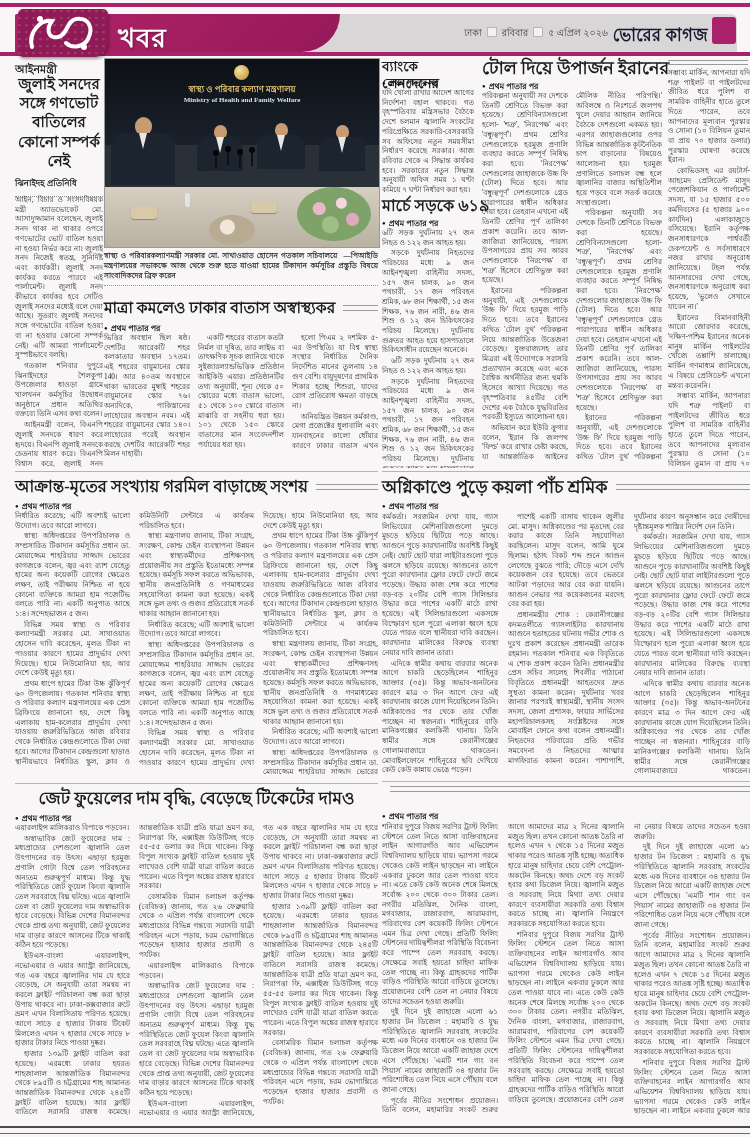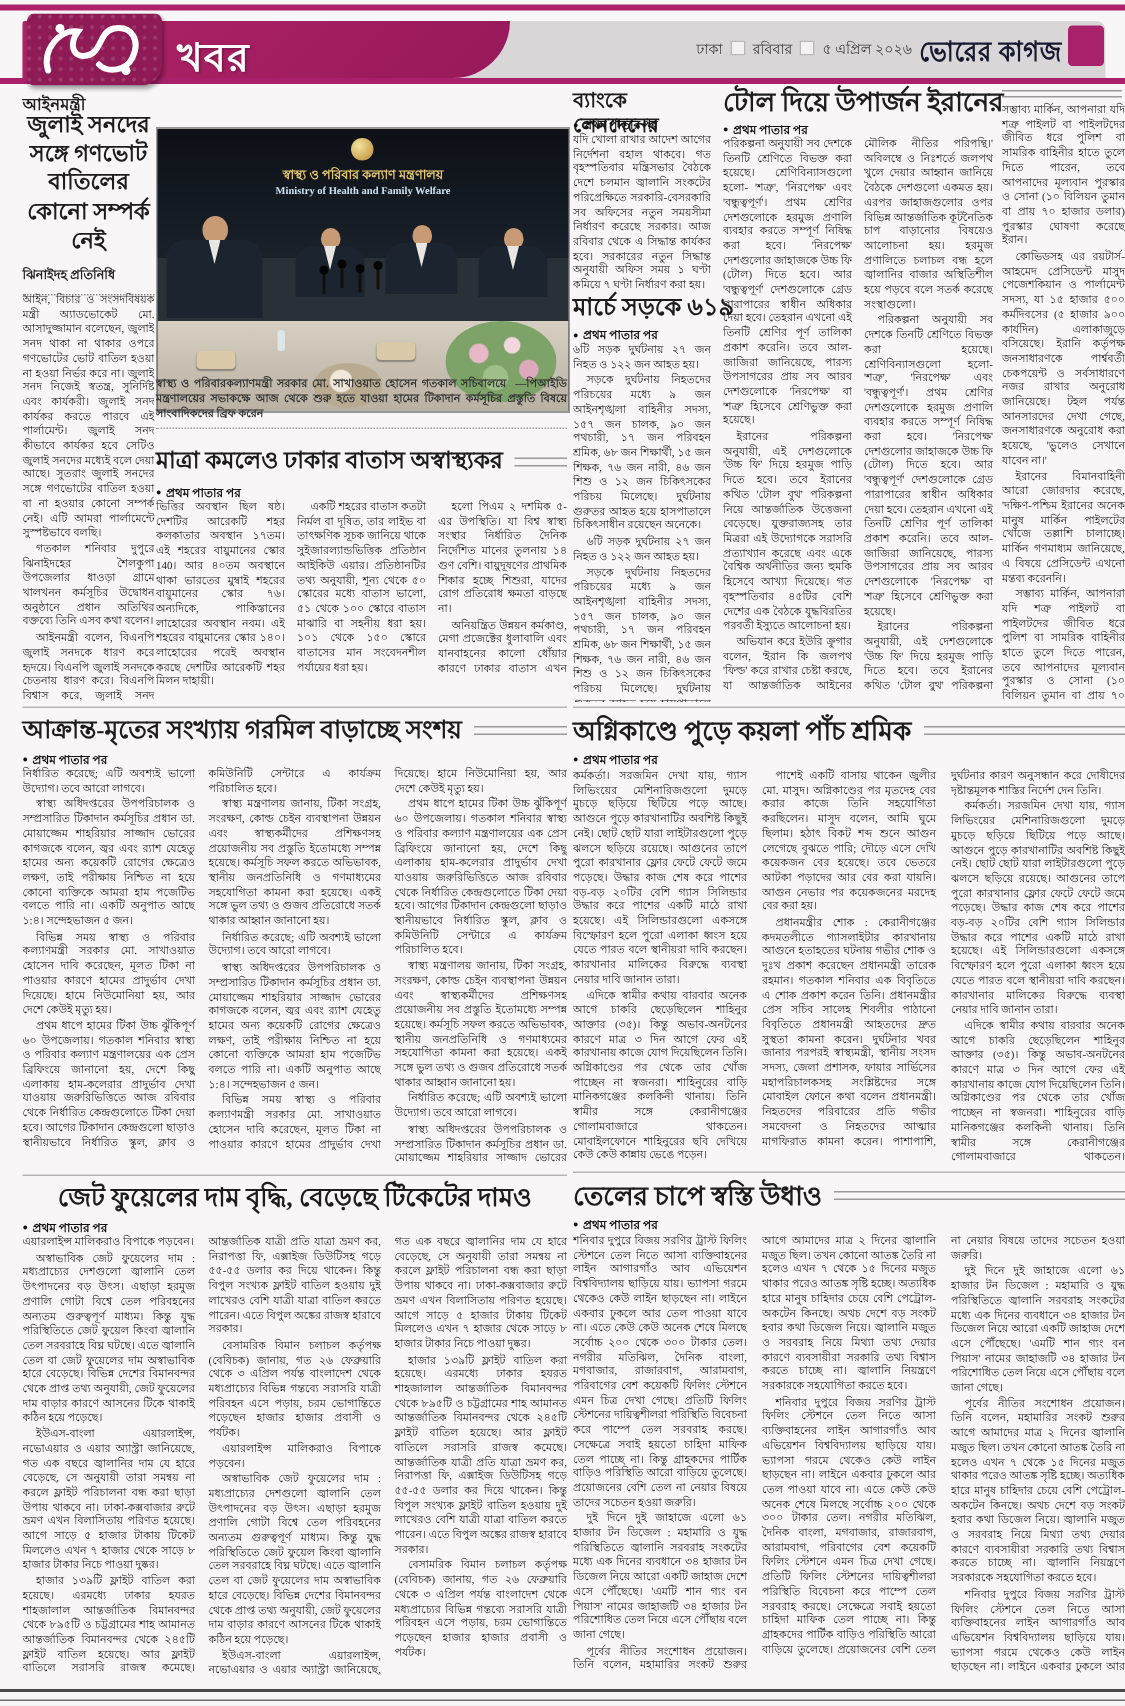--- a/index.html
+++ b/index.html
@@ -90,21 +90,21 @@
 
   <div class="abs kicker" style="left:15px;top:61px;width:88px;">আইনমন্ত্রী</div>
   <div class="abs headline" style="left:15px;top:75px;width:88px;font-size:15px;text-align:center;">জুলাই সনদের সঙ্গে গণভোট বাতিলের কোনো সম্পর্ক নেই</div>
   <div class="abs byline" style="left:15px;top:177px;width:88px;">ঝিনাইদহ প্রতিনিধি</div>
   <div class="abs body" style="left:15px;top:195px;width:88px;height:272px;">
       <p>আইন, বিচার ও সংসদবিষয়ক মন্ত্রী অ্যাডভোকেট মো. আসাদুজ্জামান বলেছেন, জুলাই সনদ থাকা না থাকার ওপরে গণভোটের ভোট বাতিল হওয়া না হওয়া নির্ভর করে না। জুলাই সনদ নিজেই স্বতন্ত্র, সুনির্দিষ্ট এবং কার্যকরী। জুলাই সনদ কার্যকর করতে পারবে এই পার্লামেন্ট। জুলাই সনদ কীভাবে কার্যকর হবে সেটিও জুলাই সনদের মধ্যেই বলে দেয়া আছে। সুতরাং জুলাই সনদের সঙ্গে গণভোটের বাতিল হওয়া বা না হওয়ার কোনো সম্পর্ক নেই। এটি আমরা পার্লামেন্টে সুস্পষ্টভাবে বলছি।</p>
       <p>গতকাল শনিবার দুপুরে ঝিনাইদহের শৈলকুপা উপজেলার ধাওড়া গ্রামে খালখনন কর্মসূচির উদ্বোধন অনুষ্ঠানে প্রধান অতিথির বক্তব্যে তিনি এসব কথা বলেন।</p>
       <p>আইনমন্ত্রী বলেন, বিএনপি জুলাই সনদকে ধারণ করে হৃদয়ে। বিএনপি জুলাই সনদকে চেতনায় ধারণ করে। বিএনপি বিশ্বাস করে, জুলাই সনদ ২০২৪ এর জুলাই-আগস্ট অভ্যুত্থানের রক্তের অক্ষরে লিখিত। বিএনপি বিশ্বাস করে জুলাই সনদ এদেশের আপামর জনসাধারণের মুক্তির একটি সনদ। বিএনপি জুলাই সনদ বাস্তবায়ন করতে অঙ্গীকারবদ্ধ।</p>
     </div>
 
-  <div class="abs photo" style="left:104px;top:58px;width:274px;height:188px;margin-top:27px;">
+  <div class="abs photo" style="left:104px;top:58px;width:274px;height:188px;">
     <div class="ph-banner"></div>
     <div class="ph-emblem"></div>
     <div class="ph-bn">স্বাস্থ্য ও পরিবার কল্যাণ মন্ত্রণালয়</div>
     <div class="ph-en">Ministry of Health and Family Welfare</div>
     <div class="person" style="left:6px;top:58px;width:64px;">
       <div class="p-head" style="width:17px;height:18px;"></div>
         <div class="p-torso" style="height:52px;"></div>
     </div>
     <div class="person" style="left:92px;top:66px;width:46px;">
       <div class="p-head"></div>
@@ -233,21 +233,20 @@
       <p>এদিকে স্বামীর কথায় বারবার অনেক আগে চাকরি ছেড়েছিলেন শাহিনুর আক্তার (৩৫)। কিন্তু অভাব-অনটনের কারণে মাত্র ৩ দিন আগে ফের এই কারখানায় কাজে যোগ দিয়েছিলেন তিনি। অগ্নিকাণ্ডের পর থেকে তার খোঁজ পাচ্ছেন না স্বজনরা। শাহিনুরের বাড়ি মানিকগঞ্জের কলকিনী থানায়। তিনি স্বামীর সঙ্গে কেরানীগঞ্জের গোলামবাজারে থাকতেন। মোবাইলফোনে শাহিনুরের ছবি দেখিয়ে কেউ কেউ কান্নায় ভেঙে পড়েন।</p>
       <p>পাশেই একটি বাসায় থাকেন জুলীর মো. মাসুদ। অগ্নিকাণ্ডের পর মৃতদেহ বের করার কাজে তিনি সহযোগিতা করছিলেন। মাসুদ বলেন, আমি ঘুমে ছিলাম। হঠাৎ বিকট শব্দ শুনে আগুন লেগেছে বুঝতে পারি; দৌড়ে এসে দেখি কয়েকজন বের হয়েছে। তবে ভেতরে আটকা পড়াদের আর বের করা যায়নি। আগুন নেভার পর কয়েকজনের মরদেহ বের করা হয়।</p>
       <p>প্রধানমন্ত্রীর শোক : কেরানীগঞ্জের কদমতলীতে গ্যাসলাইটার কারখানায় আগুনে হতাহতের ঘটনায় গভীর শোক ও দুঃখ প্রকাশ করেছেন প্রধানমন্ত্রী তারেক রহমান। গতকাল শনিবার এক বিবৃতিতে এ শোক প্রকাশ করেন তিনি। প্রধানমন্ত্রীর প্রেস সচিব সালেহ শিবলীর পাঠানো বিবৃতিতে প্রধানমন্ত্রী আহতদের দ্রুত সুস্থতা কামনা করেন। দুর্ঘটনার খবর জানার পরপরই স্বাস্থ্যমন্ত্রী, স্থানীয় সংসদ সদস্য, জেলা প্রশাসক, ফায়ার সার্ভিসের মহাপরিচালকসহ সংশ্লিষ্টদের সঙ্গে মোবাইল ফোনে কথা বলেন প্রধানমন্ত্রী। নিহতদের পরিবারের প্রতি গভীর সমবেদনা ও নিহতদের আত্মার মাগফিরাত কামনা করেন। পাশাপাশি, দুর্ঘটনার কারণ অনুসন্ধান করে দোষীদের দৃষ্টান্তমূলক শাস্তির নির্দেশ দেন তিনি।</p>
       <p>কর্মকর্তা। সরজমিন দেখা যায়, গ্যাস লিভিংয়ের মেশিনারিজগুলো দুমড়ে মুচড়ে ছড়িয়ে ছিটিয়ে পড়ে আছে। আগুনে পুড়ে কারখানাটির অবশিষ্ট কিছুই নেই। ছোট ছোট যারা লাইটারগুলো পুড়ে ঝলসে ছড়িয়ে রয়েছে। আগুনের তাপে পুরো কারখানার ফ্লোর ফেটে ফেটে জমে পড়েছে। উদ্ধার কাজ শেষ করে পাশের বড়-বড় ২০টির বেশি গ্যাস সিলিন্ডার উদ্ধার করে পাশের একটি মাঠে রাখা হয়েছে। এই সিলিন্ডারগুলো একসঙ্গে বিস্ফোরণ হলে পুরো এলাকা ধ্বংস হয়ে যেতে পারত বলে স্থানীয়রা দাবি করছেন। কারখানার মালিকের বিরুদ্ধে ব্যবস্থা নেয়ার দাবি জানান তারা।</p>
       <p>এদিকে স্বামীর কথায় বারবার অনেক আগে চাকরি ছেড়েছিলেন শাহিনুর আক্তার (৩৫)। কিন্তু অভাব-অনটনের কারণে মাত্র ৩ দিন আগে ফের এই কারখানায় কাজে যোগ দিয়েছিলেন তিনি। অগ্নিকাণ্ডের পর থেকে তার খোঁজ পাচ্ছেন না স্বজনরা। শাহিনুরের বাড়ি মানিকগঞ্জের কলকিনী থানায়। তিনি স্বামীর সঙ্গে কেরানীগঞ্জের গোলামবাজারে থাকতেন। মোবাইলফোনে শাহিনুরের ছবি দেখিয়ে কেউ কেউ কান্নায় ভেঙে পড়েন।</p>
     </div>
 
   <div class="abs sep" style="left:382px;top:781px;width:368px;"></div>
 
   <div class="abs headrow" style="left:382px;top:786px;width:368px;">
-    <span class="headline" style="font-size:17.5px;white-space:nowrap;">তেলের চাপে স্বস্তি উধাও</span>
     <span class="drule"></span>
   </div>
   <div class="abs marker" style="left:382px;top:810px;"><span class="dot">●</span><span>প্রথম পাতার পর</span></div>
   <div class="abs body" style="left:382px;top:822px;width:368px;height:301px;column-count:3;column-gap:10px;">
       <p>শনিবার দুপুরে বিজয় সরণির ট্রাস্ট ফিলিং স্টেশনে তেল নিতে আসা ব্যক্তিবাহনের লাইন আগারগাঁও আব এভিয়েশন বিশ্ববিদ্যালয় ছাড়িয়ে যায়। ভ্যাপসা গরমে থেকেও কেউ লাইন ছাড়ছেন না। লাইনে একবার ঢুকলে আর তেল পাওয়া যাবে না। এতে কেউ কেউ অনেক শেষে মিলছে সর্বোচ্চ ২০০ থেকে ৩০০ টাকার তেল। নগরীর মতিঝিল, দৈনিক বাংলা, মগবাজার, রাজারবাগ, আরামবাগ, পরিবাগের বেশ কয়েকটি ফিলিং স্টেশনে এমন চিত্র দেখা গেছে। প্রতিটি ফিলিং স্টেশনের দায়িত্বশীলরা পরিস্থিতি বিবেচনা করে পাম্পে তেল সরবরাহ করছে। সেক্ষেত্রে সবাই হয়তো চাহিদা মাফিক তেল পাচ্ছে না। কিন্তু গ্রাহকদের পার্টিক বাড়িও পরিস্থিতি আরো বাড়িয়ে তুলেছে। প্রয়োজনের বেশি তেল না নেয়ার বিষয়ে তাদের সচেতন হওয়া জরুরি।</p>
       <p>দুই দিনে দুই জাহাজে এলো ৬১ হাজার টন ডিজেল : মহামারি ও যুদ্ধ পরিস্থিতিতে জ্বালানি সরবরাহ সংকটের মধ্যে এক দিনের ব্যবধানে ৩৪ হাজার টন ডিজেল নিয়ে আরো একটি জাহাজ দেশে এসে পৌঁছেছে। 'এমটি শান গ্যং বন পিয়াস' নামের জাহাজটি ৩৪ হাজার টন পরিশোধিত তেল নিয়ে এসে পৌঁছায় বলে জানা গেছে।</p>
       <p>পূর্বের নীতির সংশোধন প্রয়োজন। তিনি বলেন, মহামারির সংকট শুরুর আগে আমাদের মাত্র ২ দিনের জ্বালানি মজুত ছিল। তখন কোনো আতঙ্ক তৈরি না হলেও এখন ৭ থেকে ১৫ দিনের মজুত থাকার পরেও আতঙ্ক সৃষ্টি হচ্ছে। অত্যধিক হারে মানুষ চাহিদার চেয়ে বেশি পেট্রোল-অকটেন কিনছে। অথচ দেশে বড় সংকট হবার কথা ডিজেল নিয়ে। জ্বালানি মজুত ও সরবরাহ নিয়ে মিথ্যা তথ্য দেয়ার কারণে ব্যবসায়ীরা সরকারি তথ্য বিশ্বাস করতে চাচ্ছে না। জ্বালানি নিয়ন্ত্রণে সরকারকে সহযোগিতা করতে হবে।</p>
       <p>শনিবার দুপুরে বিজয় সরণির ট্রাস্ট ফিলিং স্টেশনে তেল নিতে আসা ব্যক্তিবাহনের লাইন আগারগাঁও আব এভিয়েশন বিশ্ববিদ্যালয় ছাড়িয়ে যায়। ভ্যাপসা গরমে থেকেও কেউ লাইন ছাড়ছেন না। লাইনে একবার ঢুকলে আর তেল পাওয়া যাবে না। এতে কেউ কেউ অনেক শেষে মিলছে সর্বোচ্চ ২০০ থেকে ৩০০ টাকার তেল। নগরীর মতিঝিল, দৈনিক বাংলা, মগবাজার, রাজারবাগ, আরামবাগ, পরিবাগের বেশ কয়েকটি ফিলিং স্টেশনে এমন চিত্র দেখা গেছে। প্রতিটি ফিলিং স্টেশনের দায়িত্বশীলরা পরিস্থিতি বিবেচনা করে পাম্পে তেল সরবরাহ করছে। সেক্ষেত্রে সবাই হয়তো চাহিদা মাফিক তেল পাচ্ছে না। কিন্তু গ্রাহকদের পার্টিক বাড়িও পরিস্থিতি আরো বাড়িয়ে তুলেছে। প্রয়োজনের বেশি তেল না নেয়ার বিষয়ে তাদের সচেতন হওয়া জরুরি।</p>
       <p>দুই দিনে দুই জাহাজে এলো ৬১ হাজার টন ডিজেল : মহামারি ও যুদ্ধ পরিস্থিতিতে জ্বালানি সরবরাহ সংকটের মধ্যে এক দিনের ব্যবধানে ৩৪ হাজার টন ডিজেল নিয়ে আরো একটি জাহাজ দেশে এসে পৌঁছেছে। 'এমটি শান গ্যং বন পিয়াস' নামের জাহাজটি ৩৪ হাজার টন পরিশোধিত তেল নিয়ে এসে পৌঁছায় বলে জানা গেছে।</p>
       <p>পূর্বের নীতির সংশোধন প্রয়োজন। তিনি বলেন, মহামারির সংকট শুরুর আগে আমাদের মাত্র ২ দিনের জ্বালানি মজুত ছিল। তখন কোনো আতঙ্ক তৈরি না হলেও এখন ৭ থেকে ১৫ দিনের মজুত থাকার পরেও আতঙ্ক সৃষ্টি হচ্ছে। অত্যধিক হারে মানুষ চাহিদার চেয়ে বেশি পেট্রোল-অকটেন কিনছে। অথচ দেশে বড় সংকট হবার কথা ডিজেল নিয়ে। জ্বালানি মজুত ও সরবরাহ নিয়ে মিথ্যা তথ্য দেয়ার কারণে ব্যবসায়ীরা সরকারি তথ্য বিশ্বাস করতে চাচ্ছে না। জ্বালানি নিয়ন্ত্রণে সরকারকে সহযোগিতা করতে হবে।</p>

